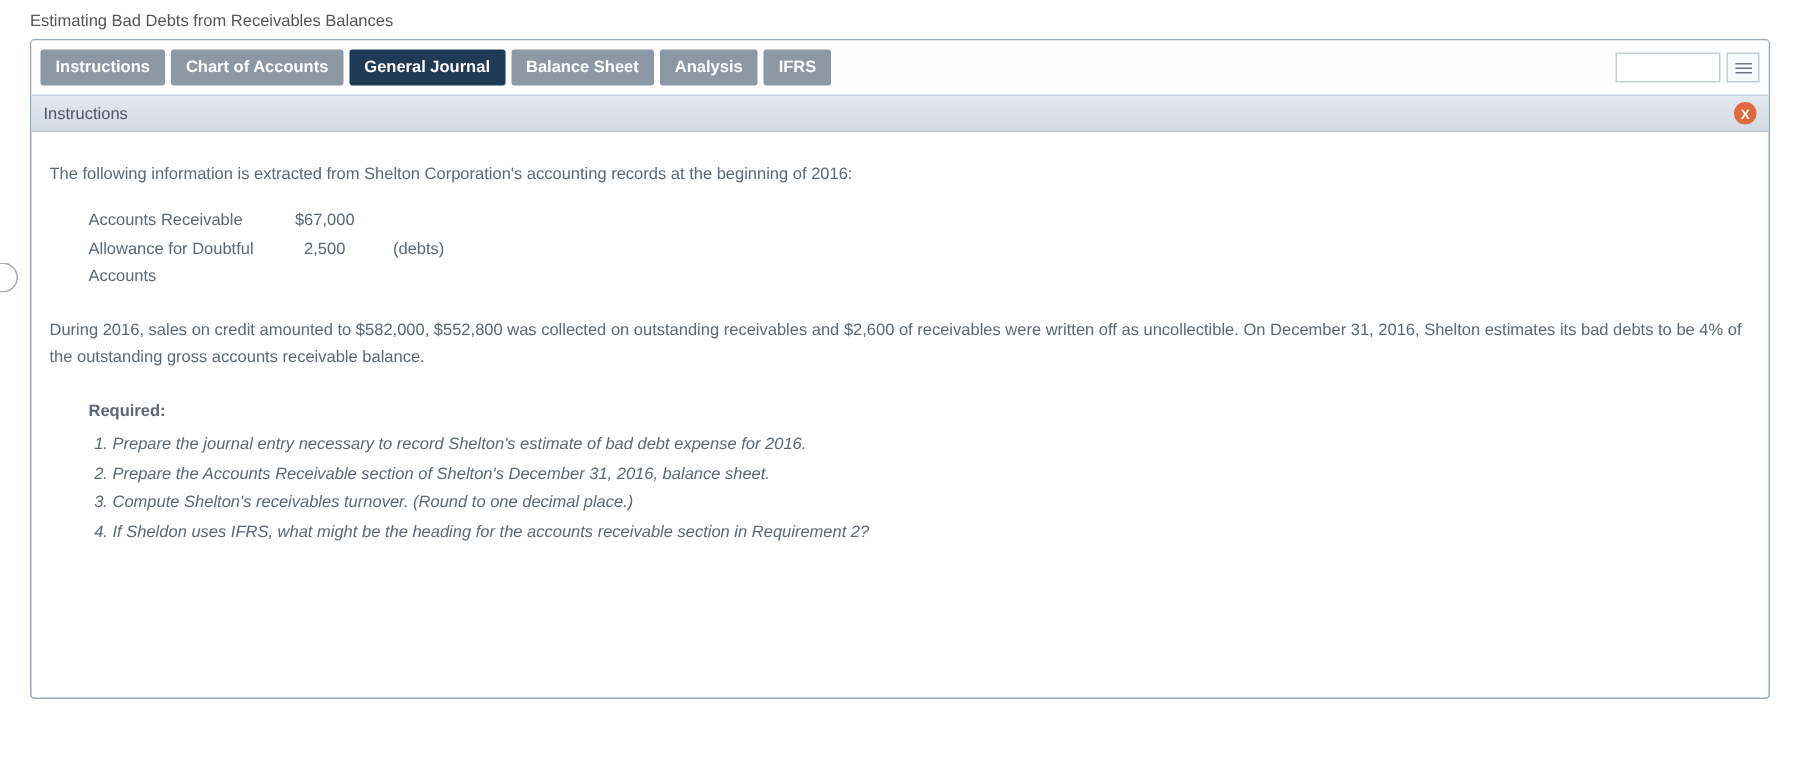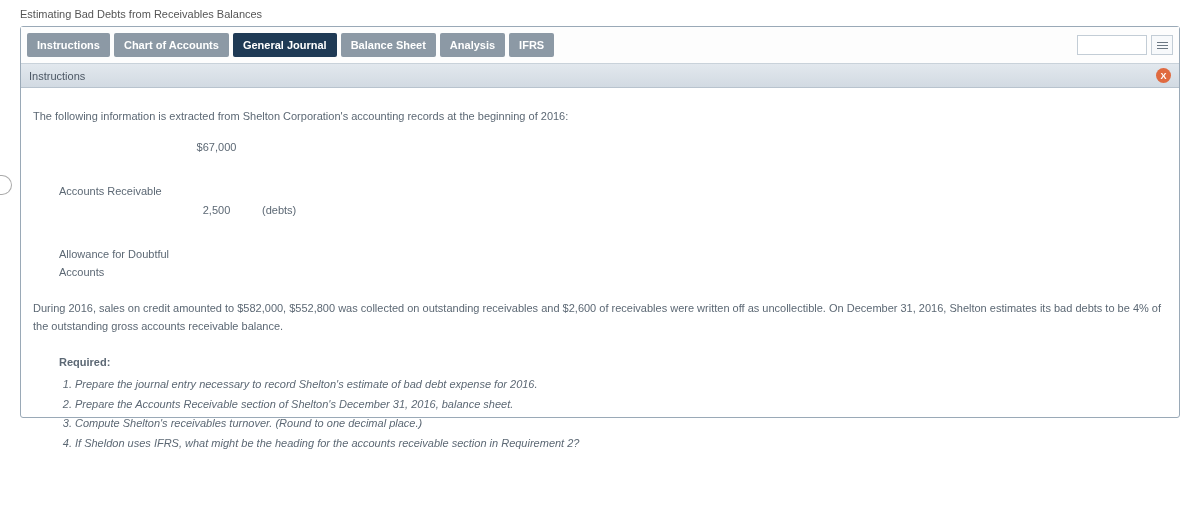--- a/index.html
+++ b/index.html
@@ -16,21 +16,21 @@
       font-size: 11px;
       font-weight: normal;
       color: #555;
       padding: 8px 0 6px 20px;
     }
     .outer-frame {
       border: 1px solid #9aa9b7;
       border-radius: 3px;
       margin: 0 20px 0 20px;
       background: #fff;
-      height: 392px;
+      height: 440px;
       position: relative;
     }
     .tab-bar {
       display: flex;
       align-items: center;
       padding: 6px 6px;
       gap: 4px;
       border-bottom: 1px solid #c9d2da;
       background: #fdfdfd;
     }
@@ -101,21 +101,21 @@
       padding: 20px 12px;
       color: #5c6874;
       font-size: 11px;
       line-height: 1.6;
     }
     .intro { margin-bottom: 12px; }
     .acct-table {
       margin: 0 0 18px 26px;
     }
     .acct-row { display: flex; padding: 1px 0; }
-    .acct-label { width: 130px; margin-top: 44px; }
+    .acct-label { width: 130px; }
     .acct-val { width: 55px; text-align: center; }
     .acct-note { margin-left: 18px; }
     .body-para { margin-bottom: 18px; }
     .req-block { margin-left: 26px; }
     .req-title { font-weight: bold; margin-bottom: 4px; color: #5c6874; }
     .req-list { list-style: decimal; margin-left: 16px; }
     .req-list li { font-style: italic; padding: 1px 0; }
     .left-widget {
       position: absolute;
       left: 0;

